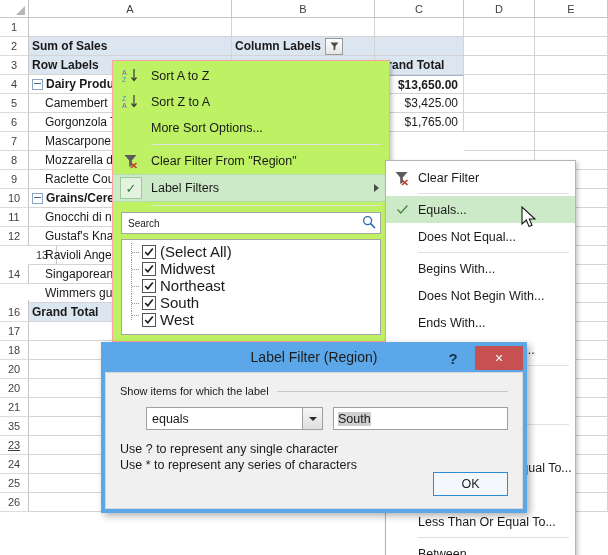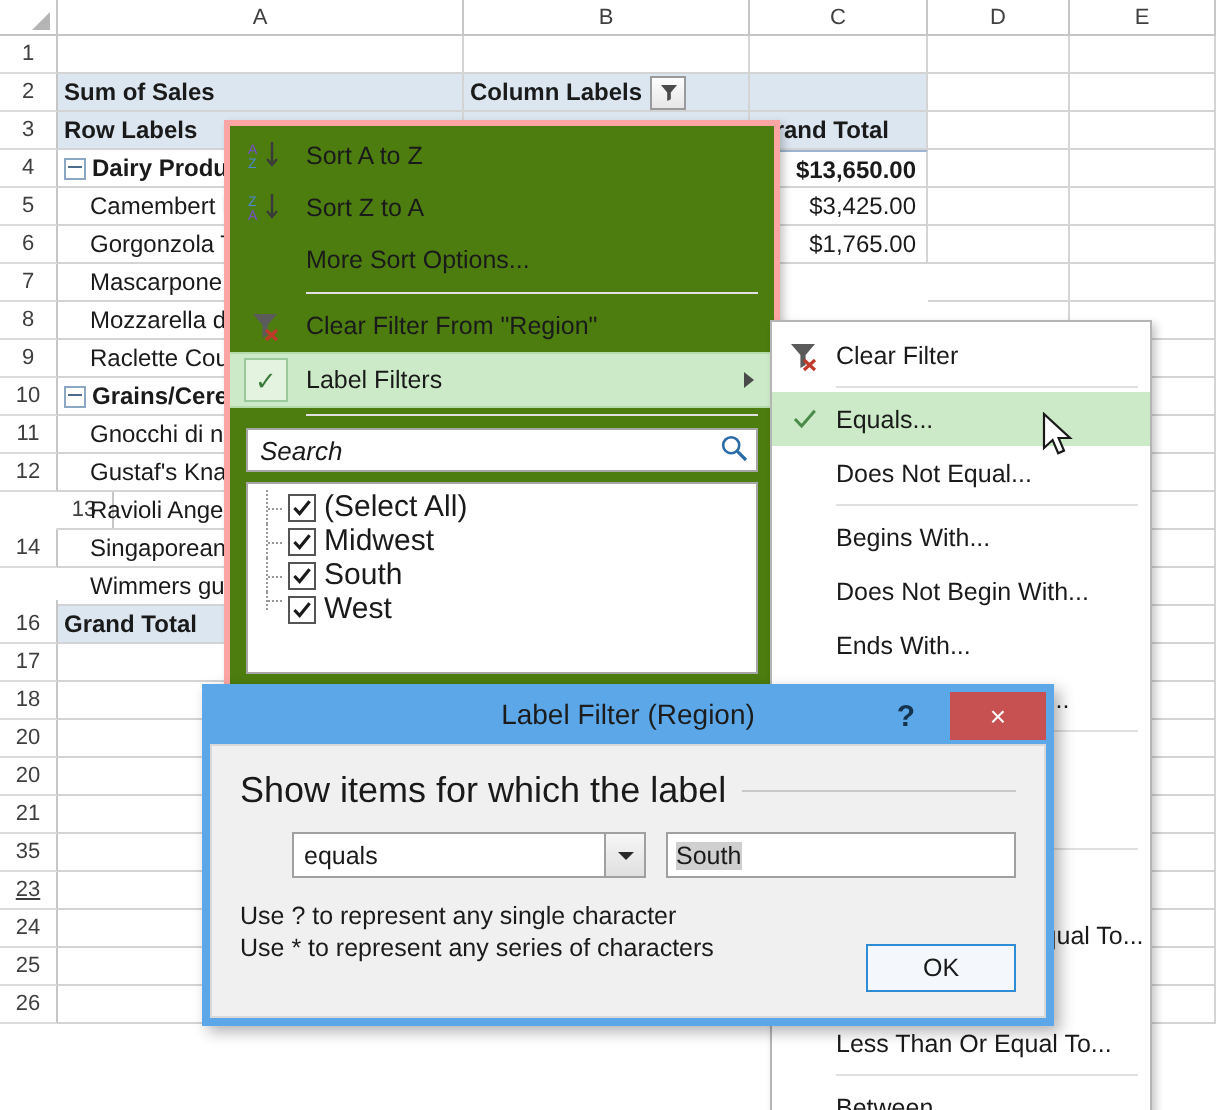--- a/index.html
+++ b/index.html
@@ -97,22 +97,22 @@
     margin-left: 4px;
     flex: 0 0 auto;
   }
   .filter-btn svg { display:block; }
 
   
   #ctxmenu {
     position: absolute;
     left: 112px; top: 60px;
     width: 278px;
-    background: #4d7c0f;
-    border: 3px solid #fca5a5;
+    background: #bef264;
+    border: 1px solid #fca5a5;
     box-shadow: 2px 2px 4px rgba(0,0,0,0.22);
     z-index: 30;
     padding: 2px 0 0 0;
     box-sizing: border-box;
   }
   .mi {
     position: relative;
     height: 26px;
     display: flex; align-items: center;
     font-size: 12.5px;
@@ -153,22 +153,22 @@
 
   
   .searchwrap { padding: 3px 8px 5px 8px; }
   .searchbox {
     height: 22px; border: 1px solid #a6a6a6; background: #fff;
     display: flex; align-items: center; padding: 0 4px;
     box-sizing: border-box;
   }
   .searchbox input {
     flex: 1; border: none; outline: none;
-    font-family: "Liberation Sans", sans-serif; font-size: 13px;
-    color: #1a1a1a; background: transparent; font-style: italic;
+    font-family: "Liberation Sans", sans-serif; font-size: 10px;
+    color: #1a1a1a; background: transparent;
   }
   .searchbox input::placeholder { color: #1a1a1a; opacity: 1; }
 
   
   .listwrap { padding: 0 8px 6px 8px; }
   .listbox {
     border: 1px solid #a6a6a6; background: #fff;
     height: 96px; padding: 3px 2px;
     box-sizing: border-box;
     overflow: hidden;
@@ -254,21 +254,21 @@
     color: #fff; font-size: 14px;
   }
   .dlg-body {
     position: absolute; left: 4px; right: 4px; top: 30px; bottom: 4px;
     background: #f0f0f0;
     border: 1px solid #d8d8d8;
     box-sizing: border-box;
     padding: 12px 14px;
   }
   .grp-label {
-    font-size: 18px; color: #1a1a1a;
+    font-size: 11px; color: #1a1a1a;
     display: flex; align-items: center; gap: 8px;
     margin-bottom: 10px;
   }
   .grp-label .rule { flex: 1; height: 1px; background: #c8c8c8; }
   .row-inputs { display: flex; align-items: center; gap: 10px; padding-left: 26px; }
   .combo {
     width: 177px; height: 23px;
     border: 1px solid #a0a0a0; background: #fff;
     display: flex; align-items: center;
     box-sizing: border-box;
@@ -588,20 +588,29 @@
         </span>
         <span>Midwest</span>
       </div>
       <div class="litem">
         <span class="tree"></span>
         <span class="cb">
           <svg width="10" height="10" viewBox="0 0 10 10">
               <path d="M1.2 5 L3.8 7.8 L8.8 1.6" stroke="#1a1a1a" stroke-width="1.6" fill="none"></path>
             </svg>
         </span>
+        <span>Northeast</span>
+      </div>
+      <div class="litem">
+        <span class="tree"></span>
+        <span class="cb">
+          <svg width="10" height="10" viewBox="0 0 10 10">
+              <path d="M1.2 5 L3.8 7.8 L8.8 1.6" stroke="#1a1a1a" stroke-width="1.6" fill="none"></path>
+            </svg>
+        </span>
         <span>South</span>
       </div>
       <div class="litem last">
         <span class="tree"></span>
         <span class="cb">
           <svg width="10" height="10" viewBox="0 0 10 10">
               <path d="M1.2 5 L3.8 7.8 L8.8 1.6" stroke="#1a1a1a" stroke-width="1.6" fill="none"></path>
             </svg>
         </span>
         <span>West</span>

